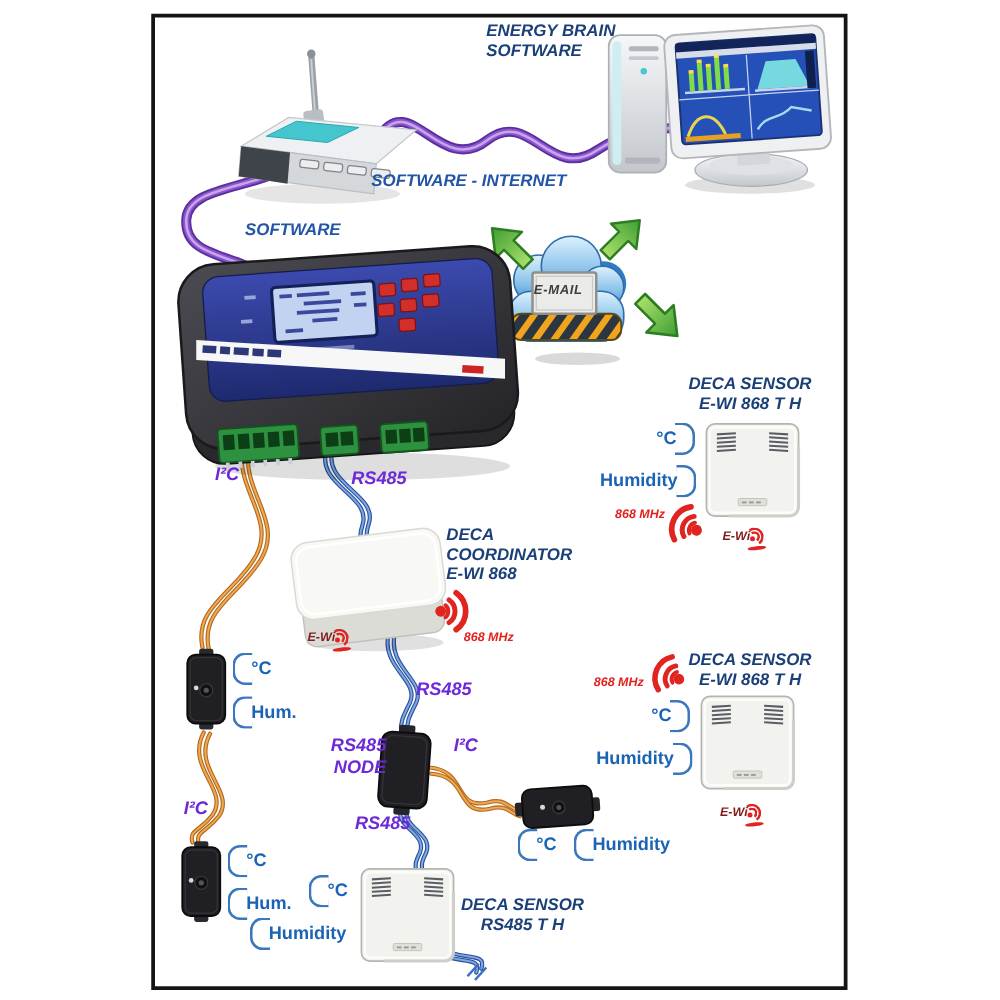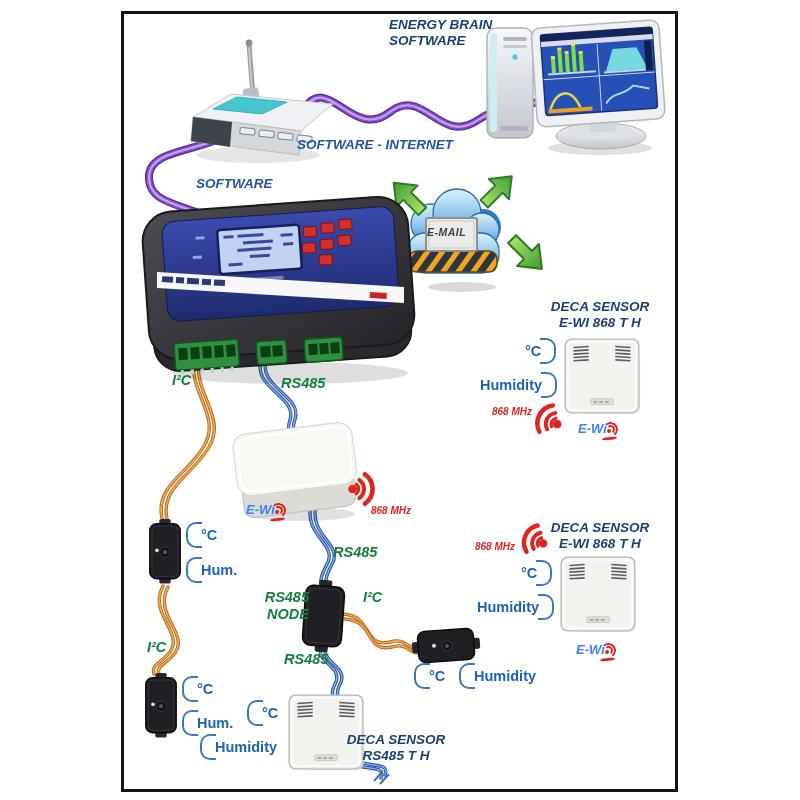--- a/index.html
+++ b/index.html
@@ -4,36 +4,36 @@
 <style>
   html,body{margin:0;padding:0;background:#ffffff;}
   #canvas{position:relative;width:800px;height:800px;background:#ffffff;overflow:hidden;
           font-family:"Liberation Sans",sans-serif;}
   #frame{position:absolute;left:121px;top:11px;width:557px;height:781px;
          border:3px solid #141414;box-sizing:border-box;background:#ffffff;z-index:0;}
   #art{position:absolute;left:0;top:0;width:800px;height:800px;z-index:1;}
   .lbl{position:absolute;z-index:2;font-style:italic;font-weight:bold;}
   .navy{color:#1b4078;font-size:13.5px;line-height:15.5px;}
   .eth{color:#2254a8;font-size:13.5px;white-space:nowrap;}
-  .bus{color:#15803d;font-size:14.5px;white-space:nowrap;line-height:17px;}
+  .bus{color:#6d28d9;font-size:14.5px;white-space:nowrap;line-height:17px;}
   .freq{color:#e0231f;font-size:10px;white-space:nowrap;text-align:center;}
   .email-lbl{color:#3f3f3f;font-size:10.5px;letter-spacing:.5px;}
   .ctr{text-align:center;}
   .rgt{text-align:right;}
   
   .bl{position:absolute;z-index:2;font-weight:bold;font-style:normal;color:#1c63b5;
       font-size:14.5px;line-height:18px;padding:4px 6px 4px 15px;white-space:nowrap;}
   .bl::before{content:"";position:absolute;left:0;top:0;bottom:0;width:14px;
       border:2.5px solid #3a77bd;border-right:none;border-radius:10px 0 0 10px;}
   .bl.br{padding:4px 15px 4px 6px;}
   .bl.br::before{left:auto;right:0;border:2.5px solid #3a77bd;border-left:none;
       border-radius:0 10px 10px 0;}
   
   .ewi{position:absolute;z-index:2;height:18px;}
-  .ewi-t{font-style:italic;font-weight:bold;font-size:13px;color:#3b82f6;}
+  .ewi-t{font-style:italic;font-weight:bold;font-size:10px;color:#7f1d1d;}
   .ewi-sig{position:relative;display:inline-block;width:13px;height:15px;vertical-align:top;margin-left:1px;}
   .ewi-sig i{position:absolute;box-sizing:border-box;border:2.3px solid transparent;
       border-top-color:#e02420;border-right-color:#e02420;border-radius:50%;transform:rotate(8deg);}
   .ewi-sig i.a1{left:-2px;bottom:0px;width:9px;height:9px;}
   .ewi-sig i.a2{left:-5px;bottom:-3px;width:15px;height:15px;}
   .ewi-sig b{position:absolute;left:-1px;bottom:1px;width:4px;height:4px;background:#e02420;border-radius:50%;}
   .ewi::after{content:"";position:absolute;left:55%;bottom:-3px;width:15px;height:3px;
       background:#e02420;border-radius:50%/60%;transform:rotate(-6deg);}
   
   .pO{stroke:#5c2f9e;stroke-width:8;fill:none;stroke-linecap:round}
@@ -382,35 +382,36 @@
 
   <div class="lbl navy" style="left:389px;top:17px;width:120px;">ENERGY BRAIN SOFTWARE</div>
   <div class="lbl eth" style="left:297px;top:137px;">SOFTWARE - INTERNET</div>
   <div class="lbl eth" style="left:196px;top:176px;">SOFTWARE</div>
 
   <div class="lbl email-lbl" style="left:427px;top:226px;width:49px;">E-MAIL</div>
 
   <div class="lbl bus" style="left:172px;top:372px;">I²C</div>
   <div class="lbl bus" style="left:281px;top:375px;">RS485</div>
 
+  <div class="lbl navy" style="left:357px;top:420px;width:104px;">DECA COORDINATOR E-WI 868</div>
   <div class="lbl freq" style="left:371px;top:505px;">868 MHz</div>
 
   <div class="lbl navy ctr" style="left:549px;top:299px;width:102px;">DECA SENSOR E-WI 868 T H</div>
   <div class="lbl freq" style="left:492px;top:406px;">868 MHz</div>
 
   <div class="lbl navy ctr" style="left:549px;top:520px;width:102px;">DECA SENSOR E-WI 868 T H</div>
   <div class="lbl freq" style="left:475px;top:541px;">868 MHz</div>
 
   <div class="lbl bus" style="left:333px;top:544px;">RS485</div>
   <div class="lbl bus rgt" style="left:252px;top:589px;width:57px;white-space:normal;">RS485 NODE</div>
   <div class="lbl bus" style="left:363px;top:589px;">I²C</div>
   <div class="lbl bus" style="left:147px;top:639px;">I²C</div>
   <div class="lbl bus" style="left:284px;top:651px;">RS485</div>
 
-  <div class="lbl navy ctr" style="left:346px;top:716px;width:100px;margin-top:16px;">DECA SENSOR RS485 T H</div>
+  <div class="lbl navy ctr" style="left:368px;top:716px;width:100px;">DECA SENSOR RS485 T H</div>
 
   <div class="bl br" style="left:519px;top:338px;">°C</div>
   <div class="bl br" style="left:474px;top:372px;">Humidity</div>
 
   <div class="bl br" style="left:515px;top:560px;">°C</div>
   <div class="bl br" style="left:471px;top:594px;">Humidity</div>
 
   <div class="bl" style="left:186px;top:522px;">°C</div>
   <div class="bl" style="left:186px;top:557px;">Hum.</div>
 

